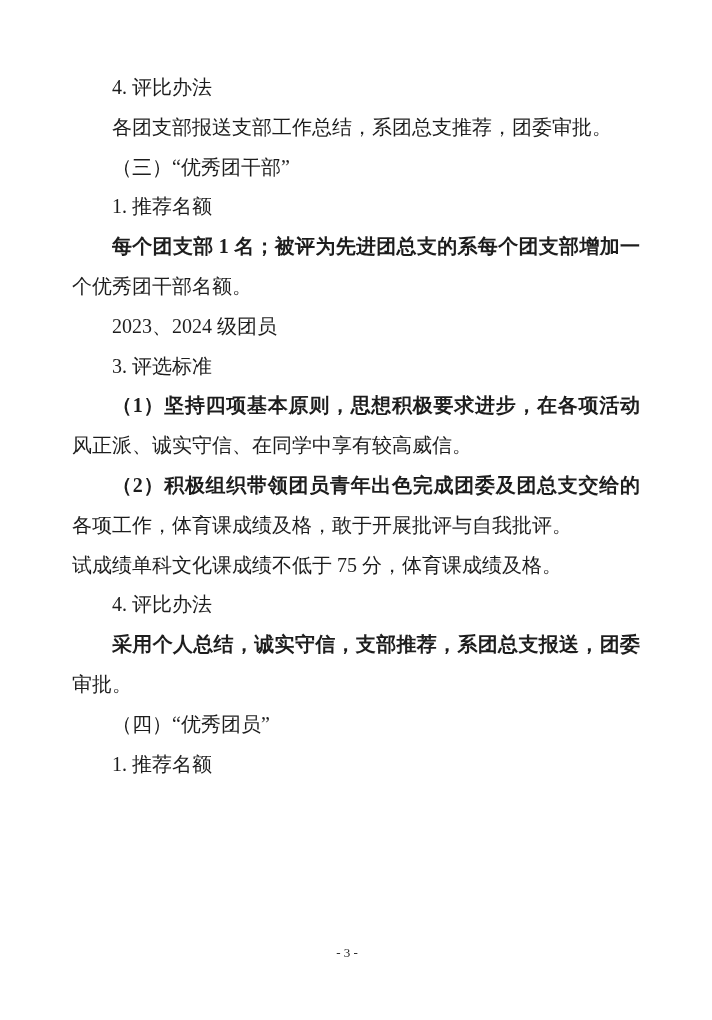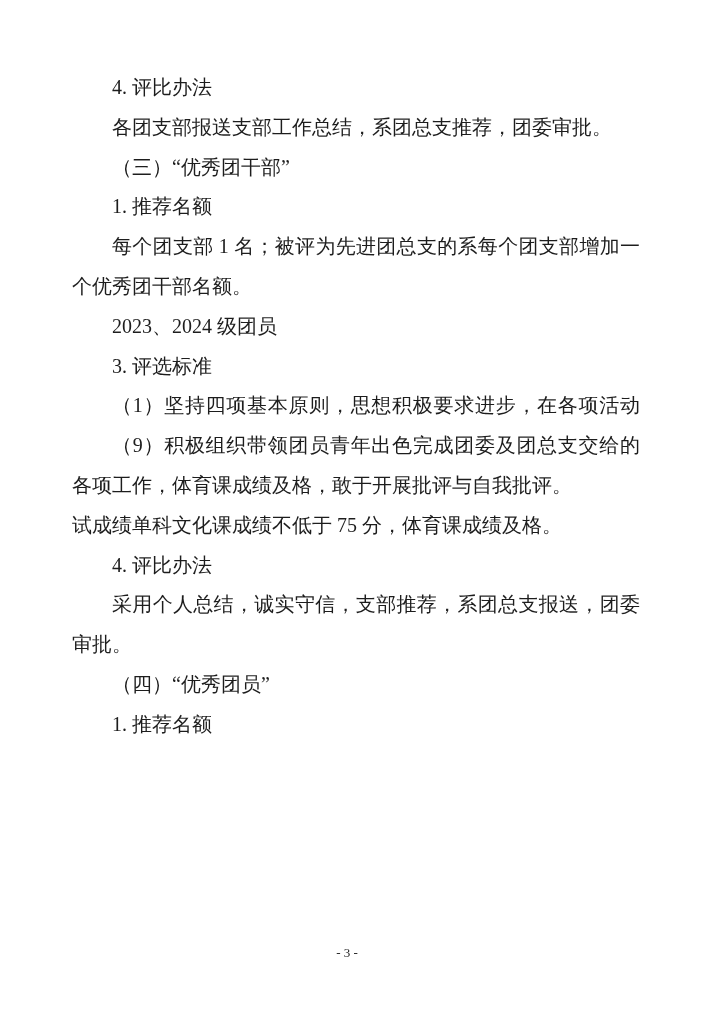--- a/index.html
+++ b/index.html
@@ -30,20 +30,21 @@
     overflow: hidden;
   }
   .indent {
     padding-left: 40px;
   }
   .just {
     white-space: normal;
     text-align: justify;
     text-align-last: justify;
     text-justify: inter-character;
+    font-weight: bold;
   }
   .footer {
     position: absolute;
     left: 0;
     top: 941px;
     width: 694px;
     text-align: center;
     font-size: 13px;
     line-height: 24px;
     color: #1d1d1d;
@@ -56,21 +57,22 @@
   <main class="content">
     <div class="line indent">4. 评比办法</div>
     <div class="line indent">各团支部报送支部工作总结，系团总支推荐，团委审批。</div>
     <div class="line indent">（三）“优秀团干部”</div>
     <div class="line indent">1. 推荐名额</div>
     <div class="line indent just">每个团支部 1 名；被评为先进团总支的系每个团支部增加一</div>
     <div class="line">个优秀团干部名额。</div>
     <div class="line indent">2023、2024 级团员</div>
     <div class="line indent">3. 评选标准</div>
     <div class="line indent just">（1）坚持四项基本原则，思想积极要求进步，在各项活动</div>
-    <div class="line indent just">（9）积极组织带领团员青年出色完成团委及团总支交给的</div>
+    <div class="line">风正派、诚实守信、在同学中享有较高威信。</div>
+    <div class="line indent just">（2）积极组织带领团员青年出色完成团委及团总支交给的</div>
     <div class="line">各项工作，体育课成绩及格，敢于开展批评与自我批评。</div>
     <div class="line">试成绩单科文化课成绩不低于 75 分，体育课成绩及格。</div>
     <div class="line indent">4. 评比办法</div>
     <div class="line indent just">采用个人总结，诚实守信，支部推荐，系团总支报送，团委</div>
     <div class="line">审批。</div>
     <div class="line indent">（四）“优秀团员”</div>
     <div class="line indent">1. 推荐名额</div>
   </main>
 
   <div class="footer">- 3 -</div>

